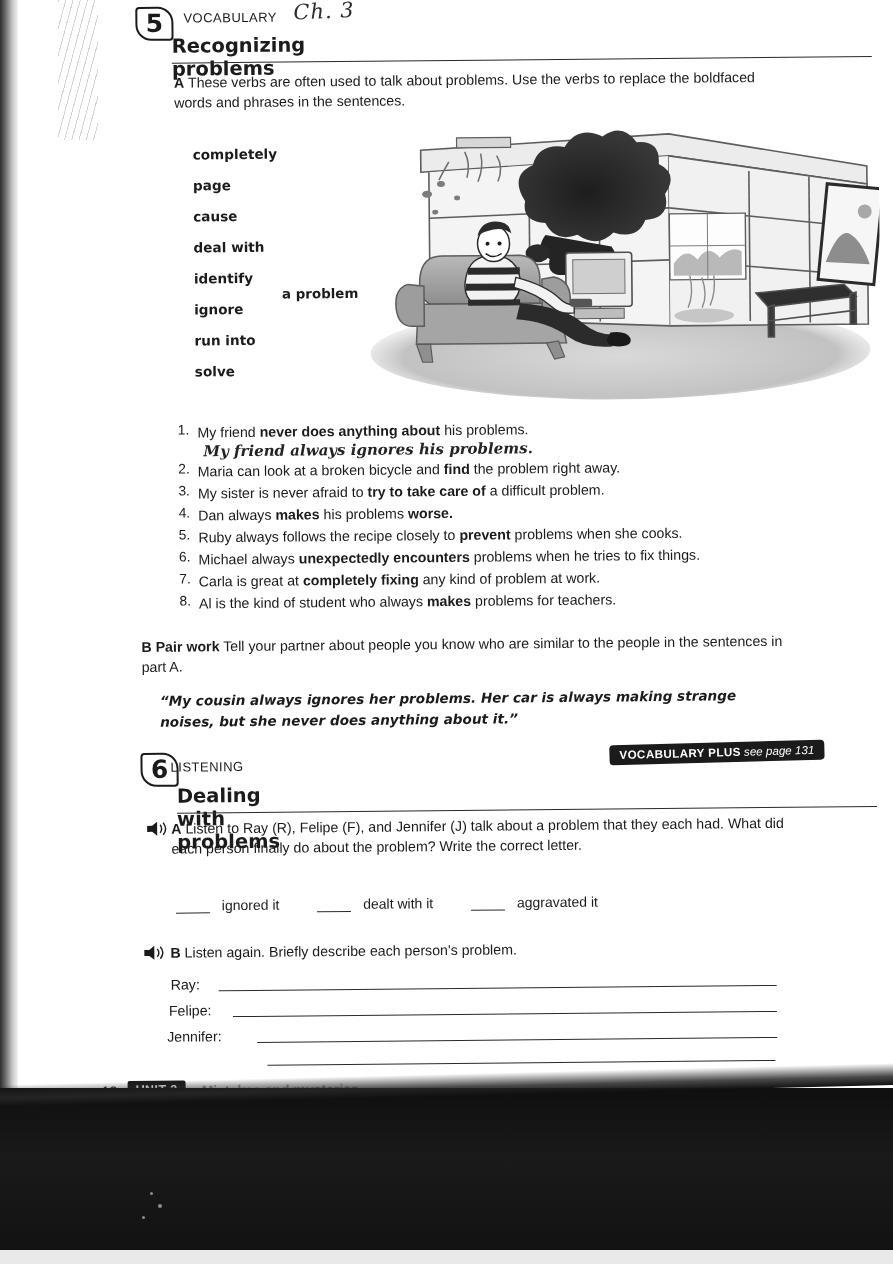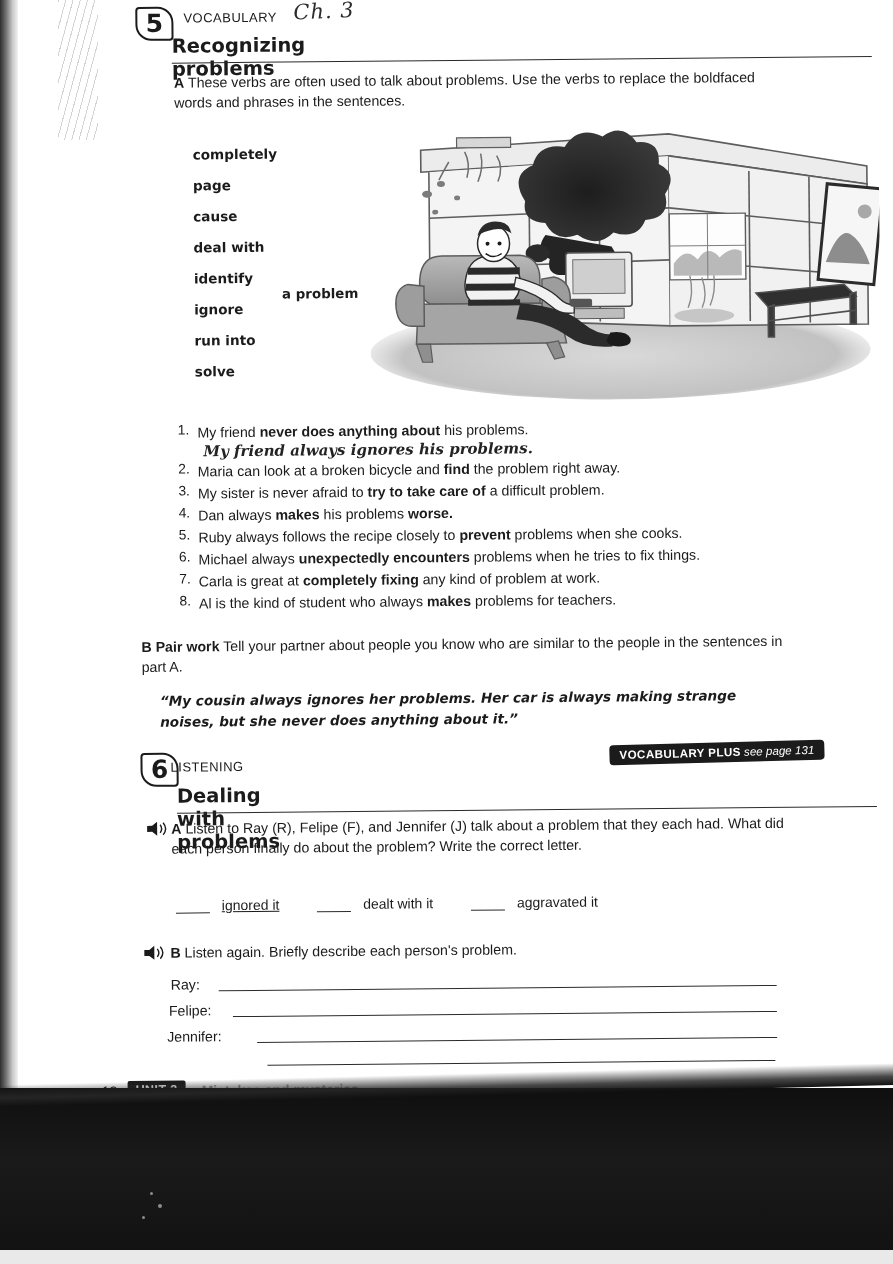--- a/index.html
+++ b/index.html
@@ -422,21 +422,21 @@
         <path d="M18 2 q5 6 0 12" stroke="#1b1b1b" stroke-width="1.4" fill="none"></path>
       </svg>
     </div>
     <div class="p" style="left:168px; top:816px; width:620px;">
       <span class="lbl">A</span>
       <span>Listen to Ray (R), Felipe (F), and Jennifer (J) talk about a problem that they each had. What did each person finally do about the problem? Write the correct letter.</span>
     </div>
 
     <div class="blankrow" style="left:172px; top:895px;">
       <span class="ul" style="width:34px;"></span>
-      <span style="margin:0 34px 0 8px;text-decoration:underline;">ignored it</span>
+      <span style="margin:0 34px 0 8px;">ignored it</span>
       <span class="ul" style="width:34px;"></span>
       <span style="margin:0 34px 0 8px;">dealt with it</span>
       <span class="ul" style="width:34px;"></span>
       <span style="margin:0 0 0 8px;">aggravated it</span>
     </div>
 
     <div class="audio" style="left:138px; top:942px;">
       <svg viewBox="0 0 22 16" width="22" height="16">
         <path d="M2 5 L7 5 L12 1 L12 15 L7 11 L2 11 Z" fill="#1b1b1b"></path>
         <path d="M15 4 q3 4 0 8" stroke="#1b1b1b" stroke-width="1.4" fill="none"></path>

